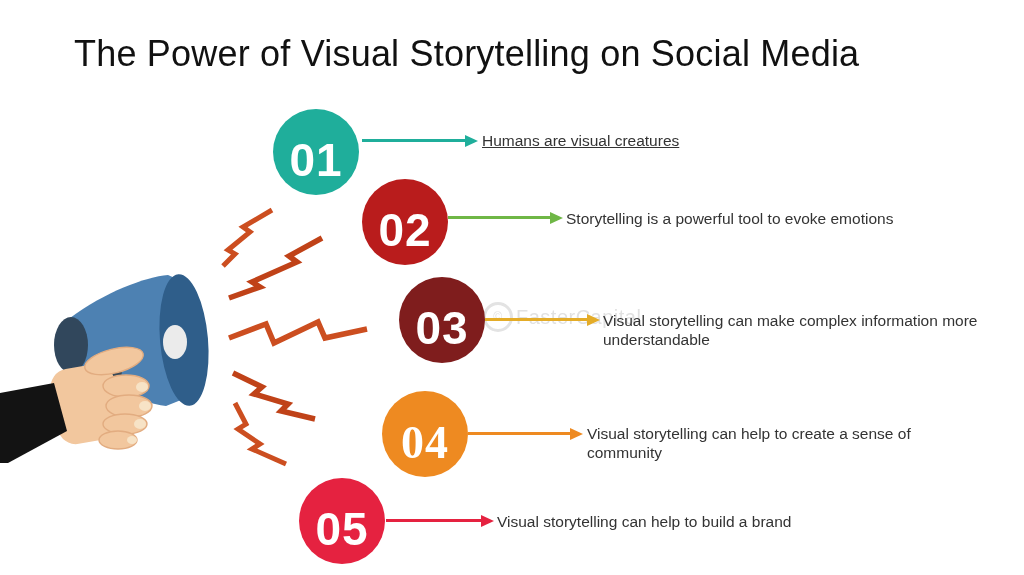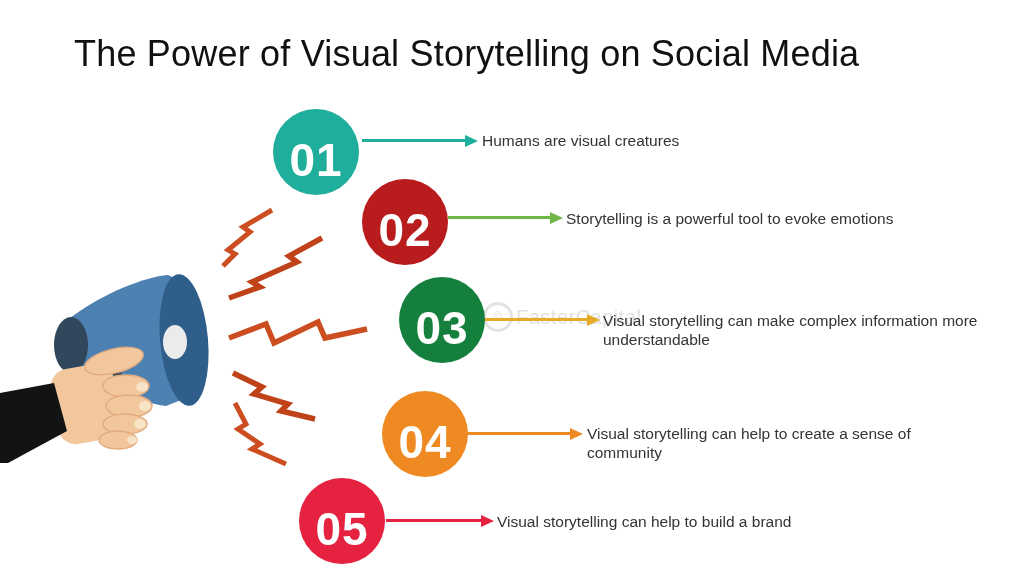--- a/index.html
+++ b/index.html
@@ -21,27 +21,27 @@
     position:absolute;width:0;height:0;z-index:2;
     border-top:6px solid transparent;border-bottom:6px solid transparent;
     border-left:13px solid #000;
   }
   .item-text{
     position:absolute;font-size:15.5px;line-height:19px;color:#333;
     white-space:pre-line;z-index:3;
   }
   
   .c1{left:273px;top:109px;} .c2{left:362px;top:179px;} .c3{left:399px;top:277px;}
-  .c4{left:382px;top:391px;} .c5{left:299px;top:478px;}
+  .c4{left:382px;top:391px;font-family:Liberation Serif, serif;} .c5{left:299px;top:478px;}
   .a1{left:362px;top:139px;width:103px;} .h1{left:465px;top:135px;}
   .a2{left:448px;top:216px;width:102px;} .h2{left:550px;top:212px;}
   .a3{left:485px;top:318px;width:102px;} .h3{left:587px;top:314px;}
   .a4{left:468px;top:432px;width:102px;} .h4{left:570px;top:428px;}
   .a5{left:386px;top:519px;width:95px;}  .h5{left:481px;top:515px;}
-  .t1{left:482px;top:131px;} .t2{left:566px;top:209px;}
+  .t1{left:482px;top:131px;text-decoration:underline;} .t2{left:566px;top:209px;}
   .t3{left:603px;top:311px;max-width:420px;}
   .t4{left:587px;top:424px;max-width:365px;}
   .t5{left:497px;top:512px;}
   .illustration{position:absolute;left:0;top:195px;width:380px;height:380px;z-index:1;}
   .watermark{
     position:absolute;left:483px;top:302px;display:flex;align-items:center;gap:3px;
     z-index:0;color:#dedede;font-size:20px;letter-spacing:0.5px;opacity:0.9;
   }
   .wm-circle{
     width:24px;height:24px;border:3px solid #e0e0e0;border-radius:50%;
@@ -68,21 +68,21 @@
   <div>
     <div class="circle c2" style="background-color: #b91c1c;">
       <span class="num">02</span>
     </div>
     <div class="arrow-line a2" style="background-color: rgb(111, 183, 70);"></div>
     <div class="arrow-head h2" style="border-left-color: rgb(111, 183, 70);"></div>
     <div class="item-text t2">Storytelling is a powerful tool to evoke emotions</div>
   </div>
 
   <div>
-    <div class="circle c3" style="background-color: #15803d;">
+    <div class="circle c3" style="background-color: #7f1d1d;">
       <span class="num">03</span>
     </div>
     <div class="arrow-line a3" style="background-color: rgb(228, 172, 40);"></div>
     <div class="arrow-head h3" style="border-left-color: rgb(228, 172, 40);"></div>
     <div class="item-text t3">Visual storytelling can make complex information more
 understandable</div>
   </div>
 
   <div>
     <div class="circle c4" style="background-color: rgb(238, 138, 33);">

